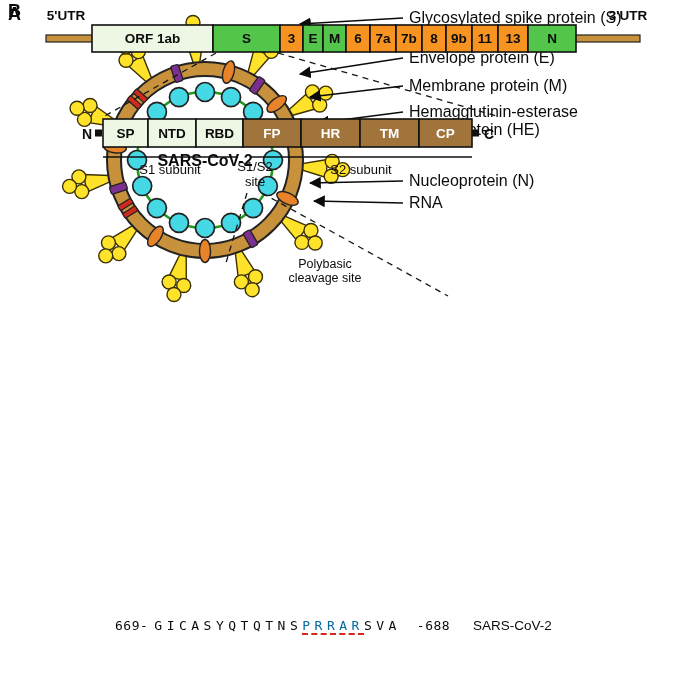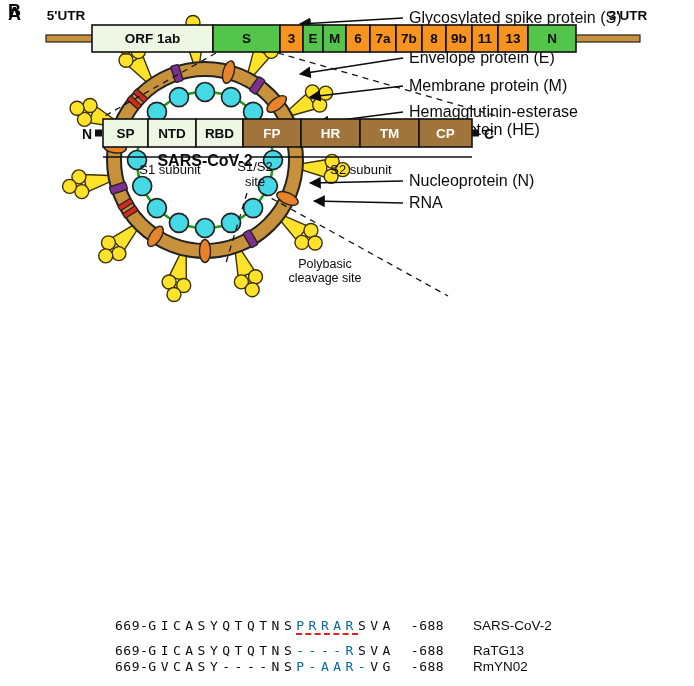--- a/index.html
+++ b/index.html
@@ -25,21 +25,21 @@
   .light{fill:#ffffff}
   .term-label{font-size:14px;font-weight:bold}
   .sub-line{stroke:#111;stroke-width:1.4}
   .sub-label{font-size:13px;text-anchor:middle}
   .ann{font-size:12.5px;text-anchor:middle}
   .term-sq{fill:#111}
   .alignment{position:absolute;left:0;top:0;width:694px;height:686px;pointer-events:none}
   .seq-row{position:absolute;left:115px;height:17px;line-height:17px;white-space:nowrap;
            font-family:"DejaVu Sans Mono",monospace;font-size:13px;color:#0b0b0b}
   .pos{letter-spacing:0.5px}
-  .pos.lead{}
+  .pos.lead{margin-right:6px}
   .pos.tail{margin-left:16px}
   .aa{letter-spacing:4.5px}
   .red{color:#0369a1}
   .u{border-bottom:2px dashed #D9261C;padding-bottom:0}
   .vname{position:absolute;left:358px;font-family:"Liberation Sans",sans-serif;font-size:13.5px;letter-spacing:0}
 </style>
 </head>
 <body>
 
 <div class="page">
@@ -254,21 +254,15 @@
     <line class="dashed" x1="262" y1="193" x2="448" y2="296"></line>
 
     <text class="ann" x="325" y="268">Polybasic</text>
     <text class="ann" x="325" y="282">cleavage site</text>
   </svg>
 
   <div class="alignment">
     <div class="seq-row" style="top:617px">
       <span class="pos lead">669-</span><span class="aa">GICASYQTQTNS</span><span class="aa red u">PRRAR</span><span class="aa">SVA</span><span class="pos tail">-688</span><span class="vname">SARS-CoV-2</span>
     </div>
-    <div class="seq-row" style="top:642px">
-      <span class="pos lead">669-</span><span class="aa">GICASYQTQTNS</span><span class="aa red">----R</span><span class="aa">SVA</span><span class="pos tail">-688</span><span class="vname">RaTG13</span>
-    </div>
-    <div class="seq-row" style="top:658px">
-      <span class="pos lead">669-</span><span class="aa">GVCASY----NS</span><span class="aa red">P-AAR-</span><span class="aa">VG</span><span class="pos tail">-688</span><span class="vname">RmYN02</span>
-    </div>
   </div>
 
 </div>
 
 </body></html>

